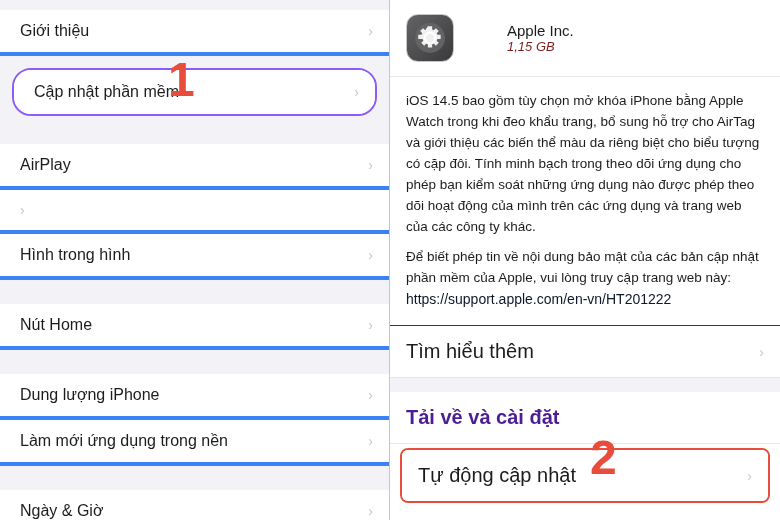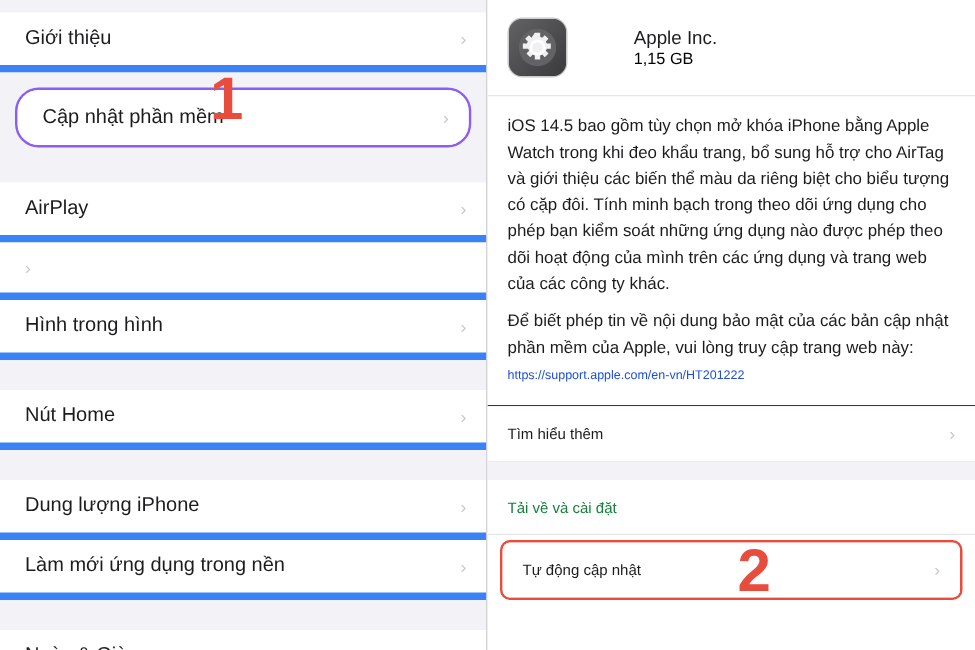--- a/index.html
+++ b/index.html
@@ -30,21 +30,21 @@
       flex-shrink: 0;
     }
 
     
     .menu-item {
       display: flex;
       align-items: center;
       justify-content: space-between;
       padding: 12px 16px 12px 20px;
       background: #fff;
-      border-bottom: 6px solid #3b82f6;
+      border-bottom: 4px solid #3b82f6;
       min-height: 44px;
       cursor: pointer;
     }
 
     .menu-item-text {
       font-size: 16px;
       color: #1c1c1e;
     }
 
     .chevron {
@@ -134,57 +134,59 @@
     }
 
     .app-name {
       font-size: 15px;
       font-weight: 500;
       color: #1c1c1e;
     }
 
     .app-size {
       font-size: 13px;
-      color: #000000;
+      color: #7f1d1d;
+      font-style: italic;
     }
 
     .description-block {
       padding: 14px 16px;
       border-bottom: 1px solid #7f1d1d;
     }
 
     .description-text {
       font-size: 13.5px;
       color: #1c1c1e;
       line-height: 1.55;
     }
 
     .link-text {
-      color: #1d4ed8;
-      font-size: 10px;
+      color: #0f172a;
+      font-size: 14px;
     }
 
     .right-menu-item {
       display: flex;
       align-items: center;
       justify-content: space-between;
       padding: 14px 16px;
       background: #fff;
       border-bottom: 1px solid #e5e5ea;
       min-height: 44px;
       cursor: pointer;
     }
 
     .right-menu-item-text {
-      font-size: 12px;
+      font-size: 20px;
       color: #1c1c1e;
     }
 
     .right-menu-item-text.blue {
-      color: #15803d;
+      color: #4c1d95;
+      font-weight: bold;
     }
 
     .section-divider {
       height: 14px;
       background: #f2f2f7;
     }
 
     
     .highlighted-box-right {
       margin: 4px 10px;

